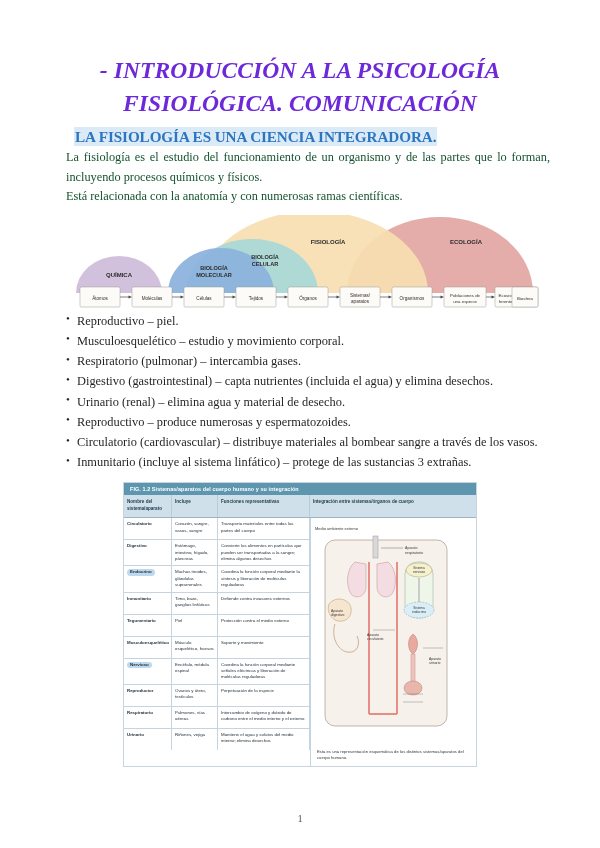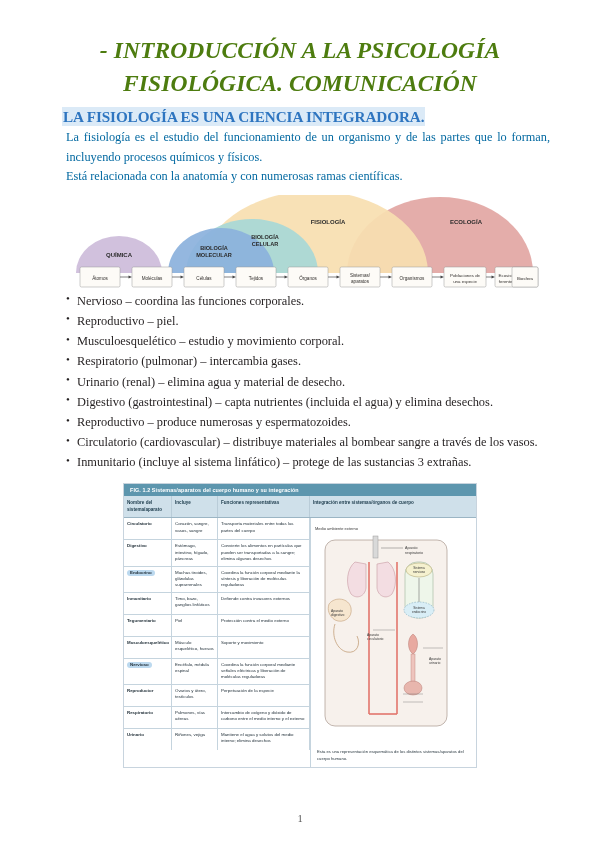--- a/index.html
+++ b/index.html
@@ -24,47 +24,48 @@
   }
 
   
   .doc-title {
     text-align: center;
     font-family: "Liberation Serif", serif;
     font-style: italic;
     font-weight: bold;
     font-size: 23.5px;
     line-height: 1.42;
-    color: #4d7c0f;
+    color: #6d28d9;
     letter-spacing: 0.1px;
-    margin: 4px 0 0 0;
+    margin: 24px 0 0 0;
     padding: 0 6px;
   }
 
   
   .section-heading {
     display: inline-block;
     font-family: "Liberation Serif", serif;
     font-weight: bold;
     font-size: 15.2px;
     color: #2e75c0;
     background: #dbeaf7;
     padding: 0 1px;
     letter-spacing: -0.1px;
     line-height: 1.3;
+    margin-left: 12px;
   }
   .heading-row { margin: 6px 0 2px 22px; }
   .heading-row-2 { margin: 14px 0 4px 22px; }
 
   
   .body-text {
     font-family: "Liberation Serif", serif;
     font-size: 12.3px;
     line-height: 1.58;
-    color: #0369a1;
+    color: #14532d;
     margin: 0 0 0 26px;
     padding-right: 10px;
   }
   .body-text.justify { text-align: justify; }
 
   
   ul.bullets {
     list-style: none;
     margin: 0 0 0 26px;
     padding: 0;
@@ -280,26 +281,25 @@
           <polygon points="435,82 431.5,80.5 431.5,83.5" fill="#4a4a4a" stroke="none"></polygon>
       </g>
 
       <rect x="452" y="72" width="26" height="20" rx="1.5" fill="#fdfbf7" stroke="#9a9a9a" stroke-width="0.5"></rect>
       <text class="box-label" x="465" y="84.5" font-size="4.4" text-anchor="middle">Biosfera</text>
     </svg>
   </div>
 
 
   <ul class="bullets">
-    <li>Nervioso – coordina las funciones corporales.</li>
     <li>Reproductivo – piel.</li>
     <li>Musculoesquelético – estudio y movimiento corporal.</li>
     <li>Respiratorio (pulmonar) – intercambia gases.</li>
+    <li>Digestivo (gastrointestinal) – capta nutrientes (incluida el agua) y elimina desechos.</li>
     <li>Urinario (renal) – elimina agua y material de desecho.</li>
-    <li>Digestivo (gastrointestinal) – capta nutrientes (incluida el agua) y elimina desechos.</li>
     <li>Reproductivo – produce numerosas y espermatozoides.</li>
     <li>Circulatorio (cardiovascular) – distribuye materiales al bombear sangre a través de los vasos.</li>
     <li>Inmunitario (incluye al sistema linfático) – protege de las sustancias 3 extrañas.</li>
   </ul>
 
   <div class="figure-table">
     <div class="ft-caption">FIG. 1.2  Sistemas/aparatos del cuerpo humano y su integración</div>
 
     <div class="ft-head">
       <div class="ft-c1">Nombre del sistema/aparato</div>

